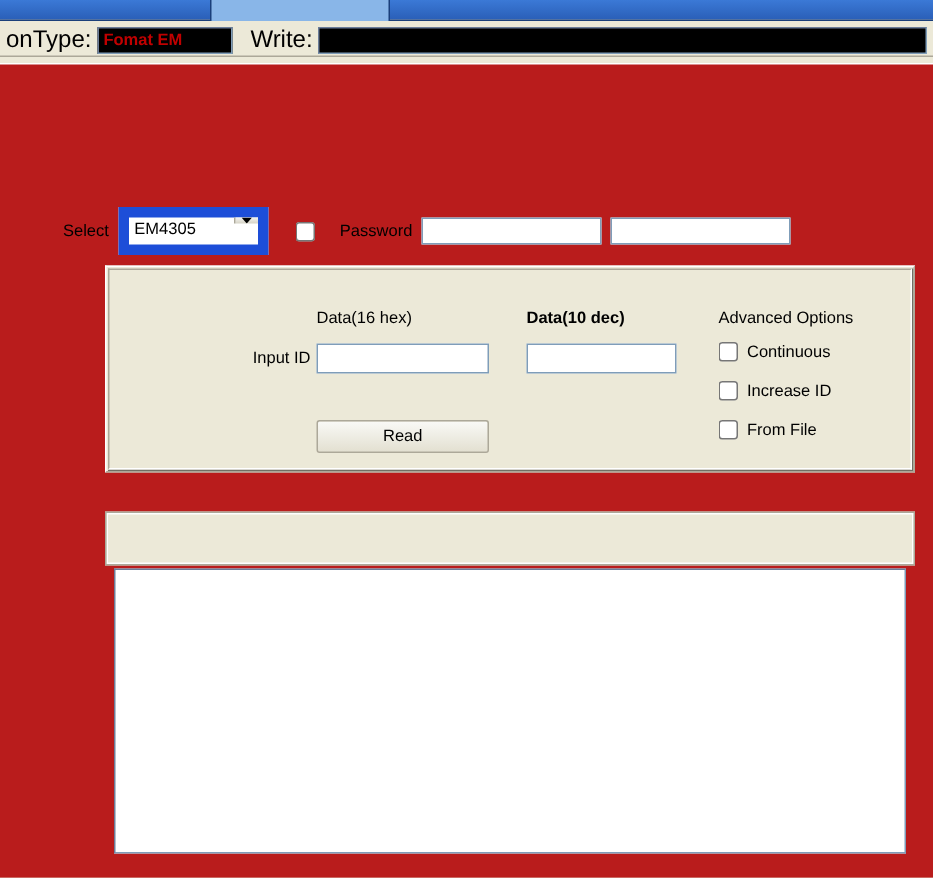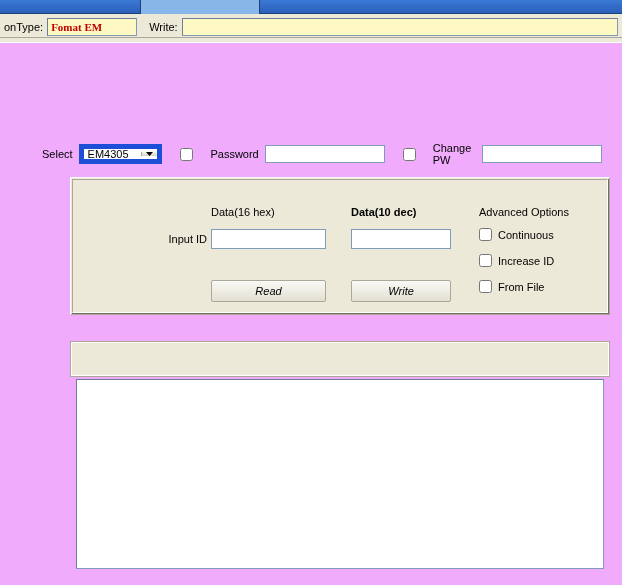--- a/index.html
+++ b/index.html
@@ -36,70 +36,69 @@
     left: 0;
     right: 0;
     height: 22px;
     background: #ece9d8;
     border-bottom: 1px solid #aca899;
     display: flex;
     align-items: center;
     padding: 2px 0;
   }
   .top-row .lbl {
-    font-size: 11px;
+    font-size: 16px;
     padding: 0 4px;
   }
   .sunken {
-    background: #fef9c3;
+    background: #000000;
     border: 1px solid #7f9db9;
     border-top-color: #6b7d99;
     border-left-color: #6b7d99;
     height: 18px;
     font-size: 11px;
     padding: 1px 3px;
     line-height: 14px;
-    font-family: Liberation Serif, serif;
   }
   .format-em {
     width: 90px;
     color: #c00000;
     font-weight: bold;
   }
   .tips-box {
     flex: 1;
     margin-right: 4px;
   }
   .work-area {
     position: absolute;
     top: 42px;
     left: 0;
     right: 0;
     bottom: 0;
-    background: #f0abfc;
+    background: #b91c1c;
     border-top: 1px solid #fff;
   }
 
   .row1 {
     position: absolute;
     top: 100px;
     left: 42px;
     right: 20px;
     display: flex;
     align-items: center;
     height: 22px;
   }
   .row1 .lbl { margin-right: 6px; }
   .combo {
     display: inline-flex;
-    align-items: center;
-    height: 20px;
+    align-items: flex-start;
+    height: 32px;
     width: 100px;
     background: #fff;
-    border: 5px solid #1d4ed8;
+    border: 7px solid #1d4ed8;
   }
   .combo .combo-text {
     flex: 1;
     padding: 2px 4px;
     font-size: 11px;
   }
   .combo .combo-btn {
     width: 16px;
     background: linear-gradient(#f4f4f0,#d6d3c6);
     border-left: 1px solid #aca899;
@@ -192,21 +191,20 @@
   .btn {
     position: absolute;
     height: 22px;
     width: 115px;
     background: linear-gradient(#f9f9f6,#e3e0d1);
     border: 1px solid #aca899;
     border-radius: 2px;
     font-size: 11px;
     font-family: inherit;
     cursor: pointer;
-    font-style: italic;
   }
   .btn.col1 { left: 140px; }
   .btn.col2 { left: 280px; width: 100px; }
 
   .adv-opt {
     position: absolute;
     left: 408px;
     display: flex;
     align-items: center;
   }
@@ -266,40 +264,35 @@
           </svg>
       </div>
     </div>
 
     <label class="chk">
       <input type="checkbox" style="">
       <span>Password</span>
     </label>
     <input class="pw-input" value="" style="">
 
-    <label class="chk">
-      <input type="checkbox" style="">
-      <span>Change PW</span>
-    </label>
     <input class="pw-input" value="" style="">
   </div>
 
   <div class="group-box">
     <span class="col-head c1">Data(16 hex)</span>
     <span class="col-head c2">Data(10 dec)</span>
     <span class="col-head c3">Advanced Options</span>
 
     <div class="form-row r1">
       <span class="rlabel">Input ID</span>
       <input class="txt col1" value="" style="">
       <input class="txt col2" value="" style="">
     </div>
     <div class="form-row r3">
       <button class="btn col1">Read</button>
-      <button class="btn col2">Write</button>
     </div>
 
     <label class="adv-opt r1">
       <input type="checkbox" style="">
       <span>Continuous</span>
     </label>
     <label class="adv-opt r2">
       <input type="checkbox" style="">
       <span>Increase ID</span>
     </label>

